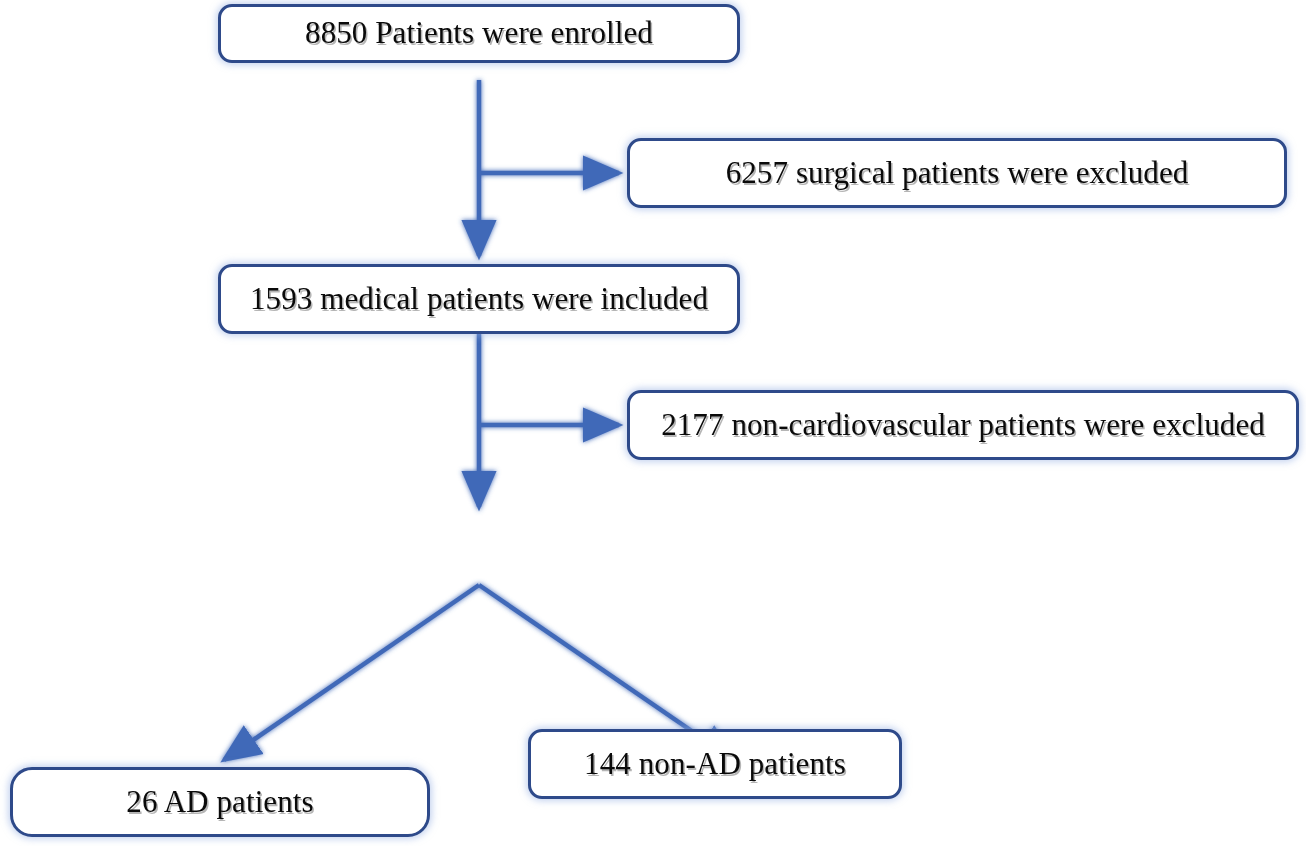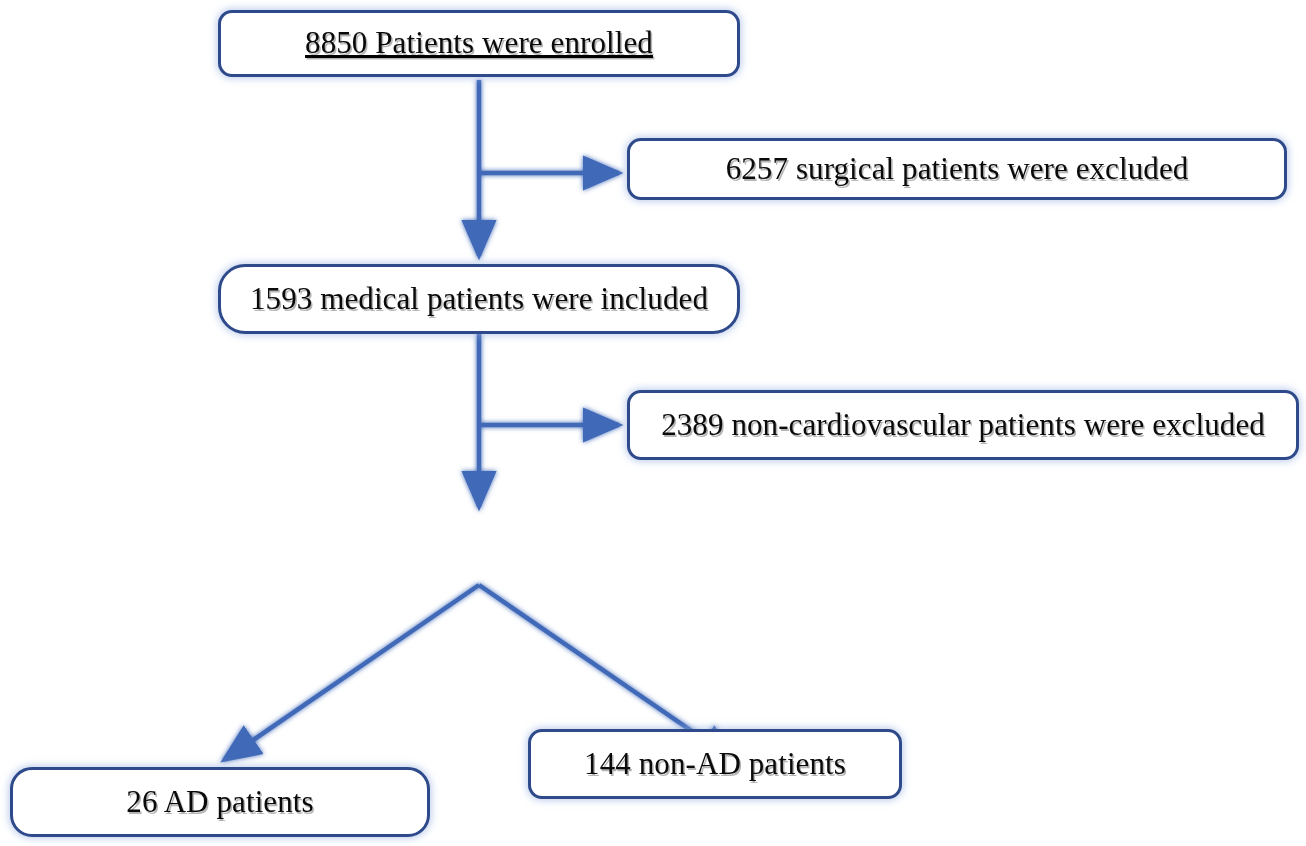--- a/index.html
+++ b/index.html
@@ -40,23 +40,23 @@
   }
   .flow-box .box-text {
     color: #0a0a0a;
     font-size: 31px;
     line-height: 1.05;
     white-space: nowrap;
     text-shadow: 1.5px 1.5px 0 rgba(120,120,120,0.55);
     letter-spacing: 0.1px;
   }
   
-  #box-enrolled     { left: 218px; top: 10px;  width: 522px; height: 67px; text-decoration: underline; }
-  #box-surgical     { left: 627px; top: 138px; width: 660px; height: 62px; }
-  #box-medical      { left: 218px; top: 264px; width: 522px; height: 70px; border-radius: 27px; }
+  #box-enrolled     { left: 218px; top: 4px;  width: 522px; height: 59px; }
+  #box-surgical     { left: 627px; top: 138px; width: 660px; height: 70px; }
+  #box-medical      { left: 218px; top: 264px; width: 522px; height: 70px; }
   #box-noncardio    { left: 627px; top: 390px; width: 672px; height: 70px; }
   #box-cardio       { left: 152px; top: 515px; width: 656px; height: 70px; }
   #box-ad           { left: 10px;  top: 767px; width: 420px; height: 70px; border-radius: 22px; }
   #box-nonad        { left: 528px; top: 729px; width: 374px; height: 70px; }
 </style>
 </head>
 <body>
 
 <div id="flow-canvas">
 
@@ -99,21 +99,21 @@
 
   <div class="flow-box" id="box-surgical">
     <span class="box-text">6257 surgical patients were excluded</span>
   </div>
 
   <div class="flow-box" id="box-medical">
     <span class="box-text">1593 medical patients were included</span>
   </div>
 
   <div class="flow-box" id="box-noncardio">
-    <span class="box-text">2389 non-cardiovascular patients were excluded</span>
+    <span class="box-text">2177 non-cardiovascular patients were excluded</span>
   </div>
 
 
   <div class="flow-box" id="box-ad">
     <span class="box-text">26 AD patients</span>
   </div>
 
   <div class="flow-box" id="box-nonad">
     <span class="box-text">144 non-AD patients</span>
   </div>

